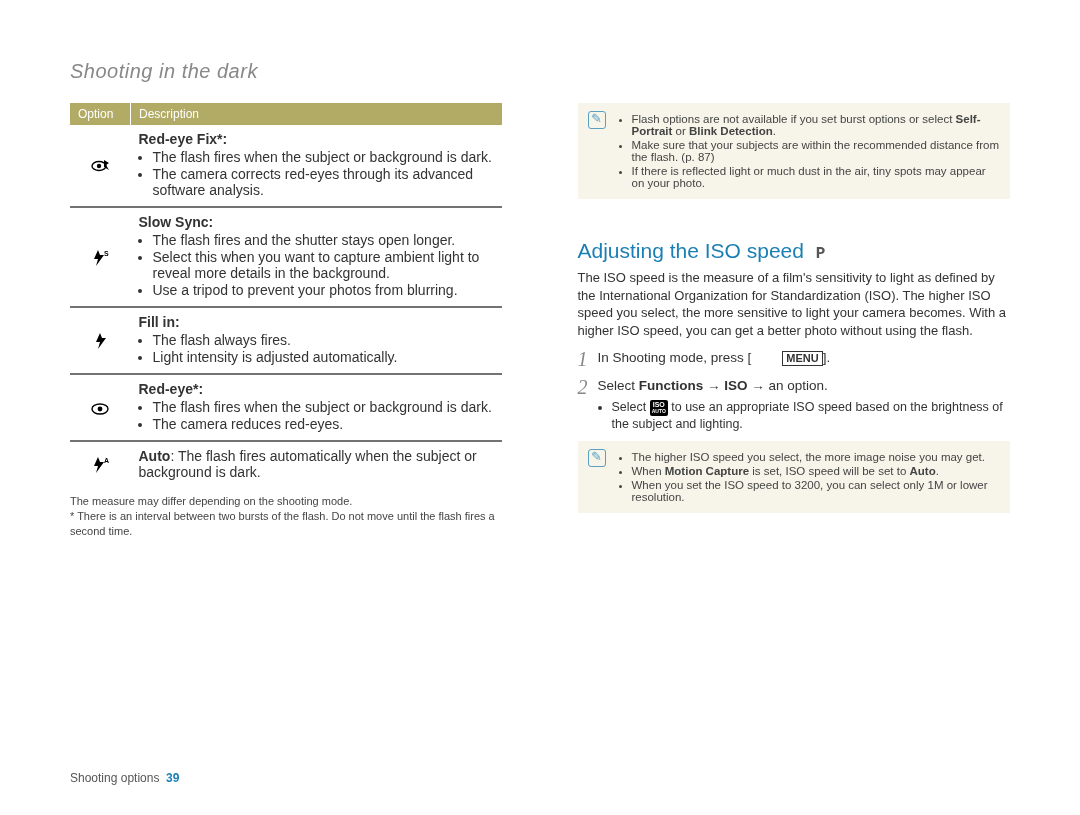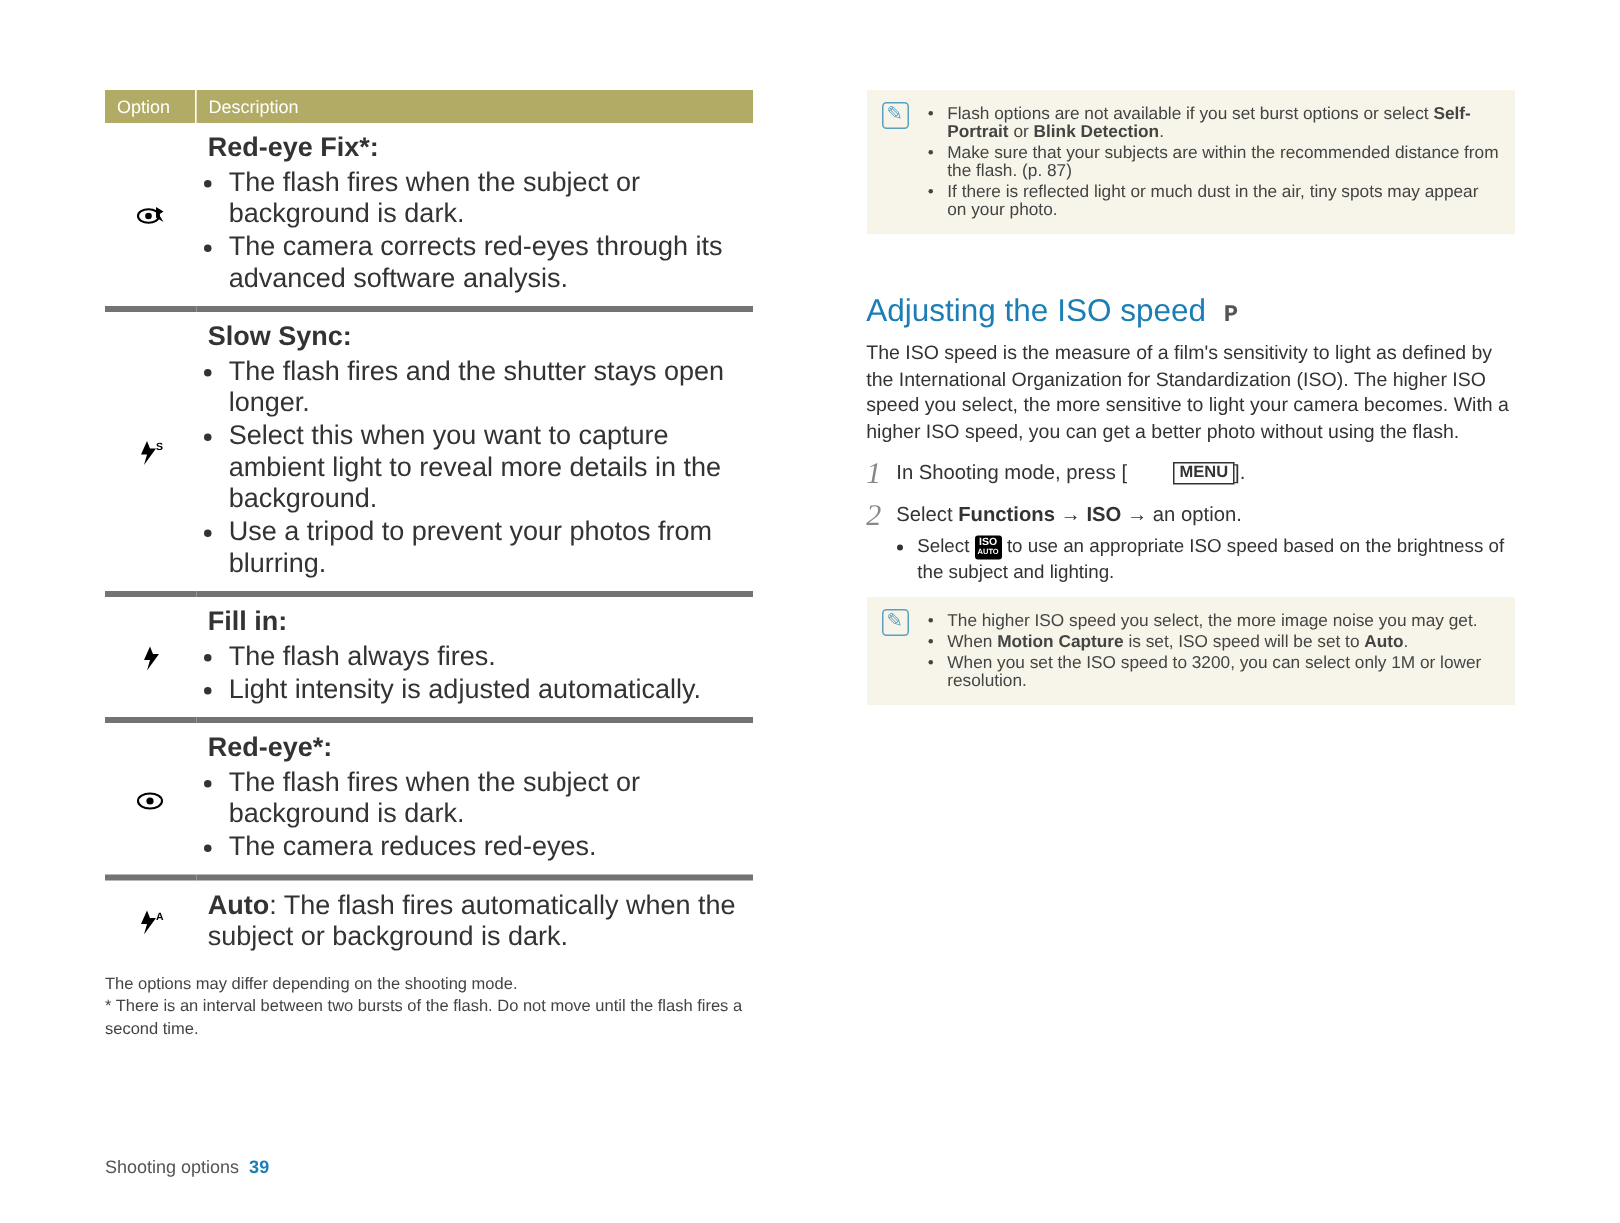--- a/index.html
+++ b/index.html
@@ -50,23 +50,23 @@
     text-align: left;
     padding: 4px 8px;
     font-size: 12px;
     border-right: 1px solid #fff;
   }
   table.flash th:first-child { width: 44px; }
   table.flash td {
     padding: 6px 8px 6px 8px;
     vertical-align: middle;
     border-top: none;
-    font-size: 18px;
-  }
-  table.flash tr.sep td { border-top: 4px solid #737373; }
+    font-size: 14px;
+  }
+  table.flash tr.sep td { border-top: 2px solid #737373; }
   table.flash td.opt-icon { text-align: center; font-size: 18px; line-height: 1; color:#000; }
   .opt-title { font-weight: bold; }
   ul.inner {
     margin: 2px 0 2px 0;
     padding-left: 14px;
   }
   ul.inner li { margin: 1px 0; }
   .footnotes {
     font-size: 11px;
     color: #444;
@@ -176,20 +176,21 @@
   .pg { color: #1b7fb5; font-weight: bold; }
   .bold { font-weight: bold; }
   
   .glyph { display:inline-block; vertical-align:middle; }
   svg { display:block; }
 </style>
 </head>
 <body>
 
 <div class="page">
+  <div class="page-title">Shooting in the dark</div>
 
   <div class="columns">
 
     <div class="col">
       <table class="flash">
         <thead>
           <tr>
             <th>Option</th>
             <th>Description</th>
           </tr>
@@ -279,21 +280,21 @@
               </span>
             </td>
             <td>
               <span class="opt-title">Auto</span><span>: The flash fires automatically when the subject or background is dark.</span>
             </td>
           </tr>
         </tbody>
       </table>
 
       <div class="footnotes">
-        <div>The options may differ depending on the shooting mode.</div>
+        <div>The measure may differ depending on the shooting mode.</div>
         <div>* There is an interval between two bursts of the flash. Do not move until the flash fires a second time.</div>
       </div>
     </div>
 
     <div class="col">
       <div class="note">
         <div class="note-icon">✎</div>
         <ul>
           <li>
             <span>Flash options are not available if you set burst options or select </span><span class="bold">Self-Portrait</span><span> or </span><span class="bold">Blink Detection</span><span>.</span>

